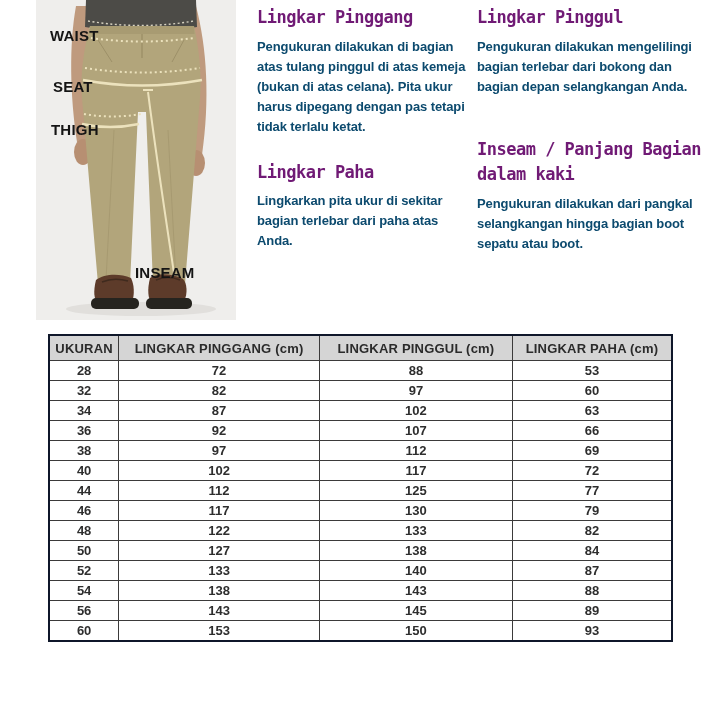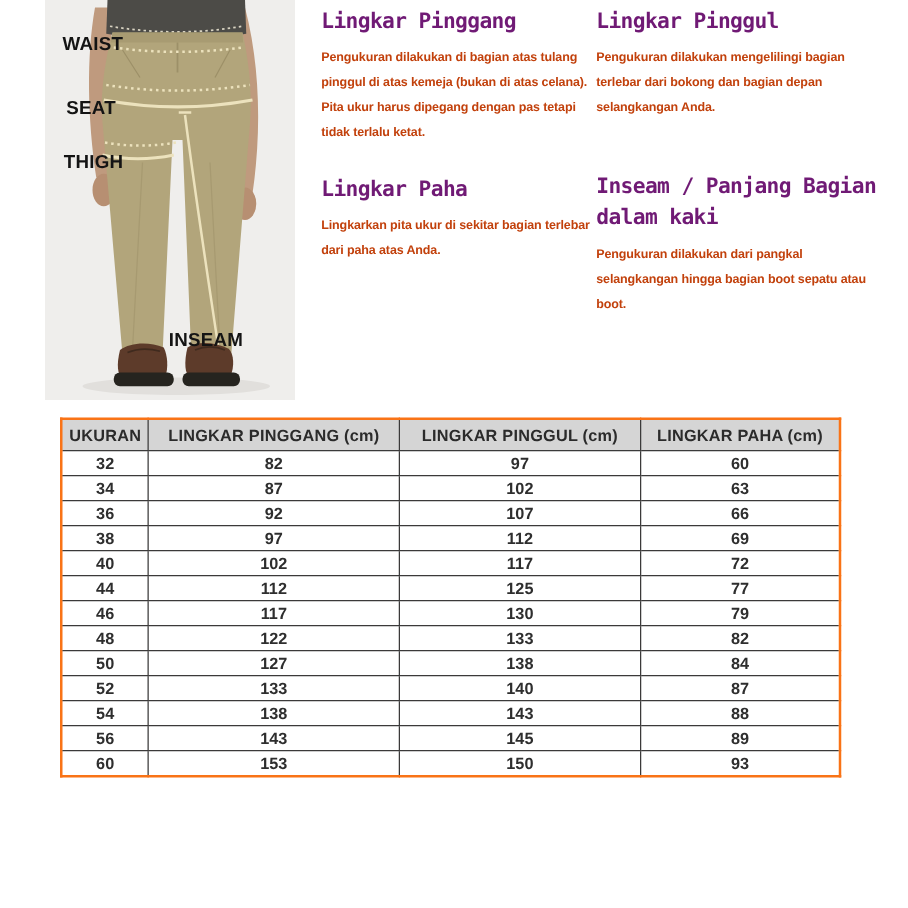--- a/index.html
+++ b/index.html
@@ -20,30 +20,30 @@
   .plabel.inseam{left:99px;top:264px;}
   
   .col{position:absolute;top:5px;}
   .col1{left:257px;width:216px;}
   .col2{left:477px;width:230px;}
   .sec-title{
     margin:0;font-family:"DejaVu Sans Mono",monospace;font-weight:700;
     font-size:17px;line-height:1.5;color:#701a75;letter-spacing:-0.5px;
   }
   .sec-body{
-    margin:6px 0 0 0;font-size:10px;font-weight:bold;line-height:20px;
-    color:#c2410c;letter-spacing:-0.1px;
+    margin:6px 0 0 0;font-size:13px;font-weight:bold;line-height:20px;
+    color:#0c4a6e;letter-spacing:-0.1px;
   }
   .col1 .sec-title.second{margin-top:23px;}
   .col2 .sec-title.second{margin-top:40px;}
   
   .size-table{
     position:absolute;left:48px;top:334px;width:625px;
     border-collapse:collapse;table-layout:fixed;
-    border:2px solid #f97316;
+    border:2px solid #0f172a;
   }
   .size-table th{
     background:#d5d5d5;border:1.6px solid #3b3a3a;
     font-size:13px;font-weight:bold;color:#2b2b2b;
     height:22px;text-align:center;letter-spacing:0.2px;
   }
   .size-table td{
     border:1.6px solid #3b3a3a;background:#ffffff;
     font-size:13px;font-weight:bold;color:#2e2e2e;
     height:19px;text-align:center;padding:0;
@@ -117,20 +117,26 @@
     <thead>
       <tr>
           <th>UKURAN</th>
           <th>LINGKAR PINGGANG (cm)</th>
           <th>LINGKAR PINGGUL (cm)</th>
           <th>LINGKAR PAHA (cm)</th>
         </tr>
     </thead>
     <tbody>
         <tr>
+          <td>28</td>
+          <td>72</td>
+          <td>88</td>
+          <td>53</td>
+        </tr>
+        <tr>
           <td>32</td>
           <td>82</td>
           <td>97</td>
           <td>60</td>
         </tr>
         <tr>
           <td>34</td>
           <td>87</td>
           <td>102</td>
           <td>63</td>

